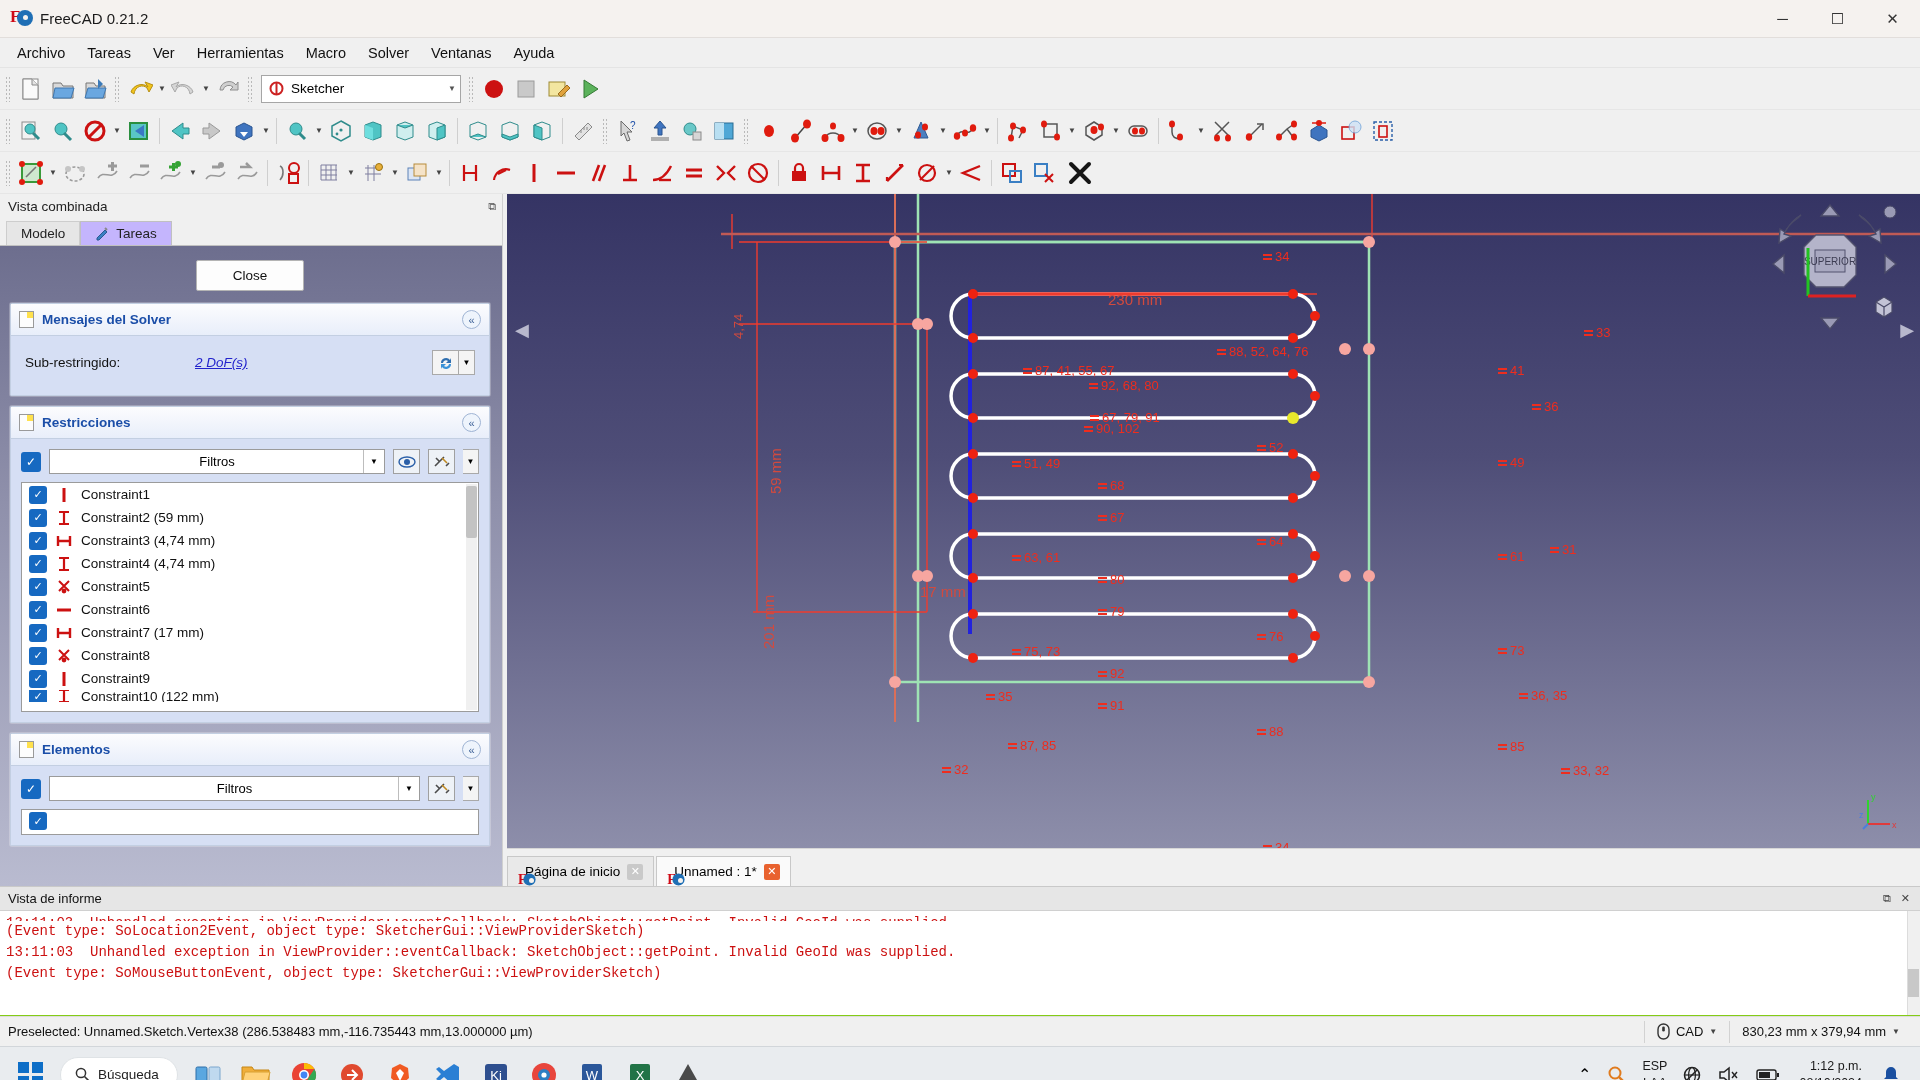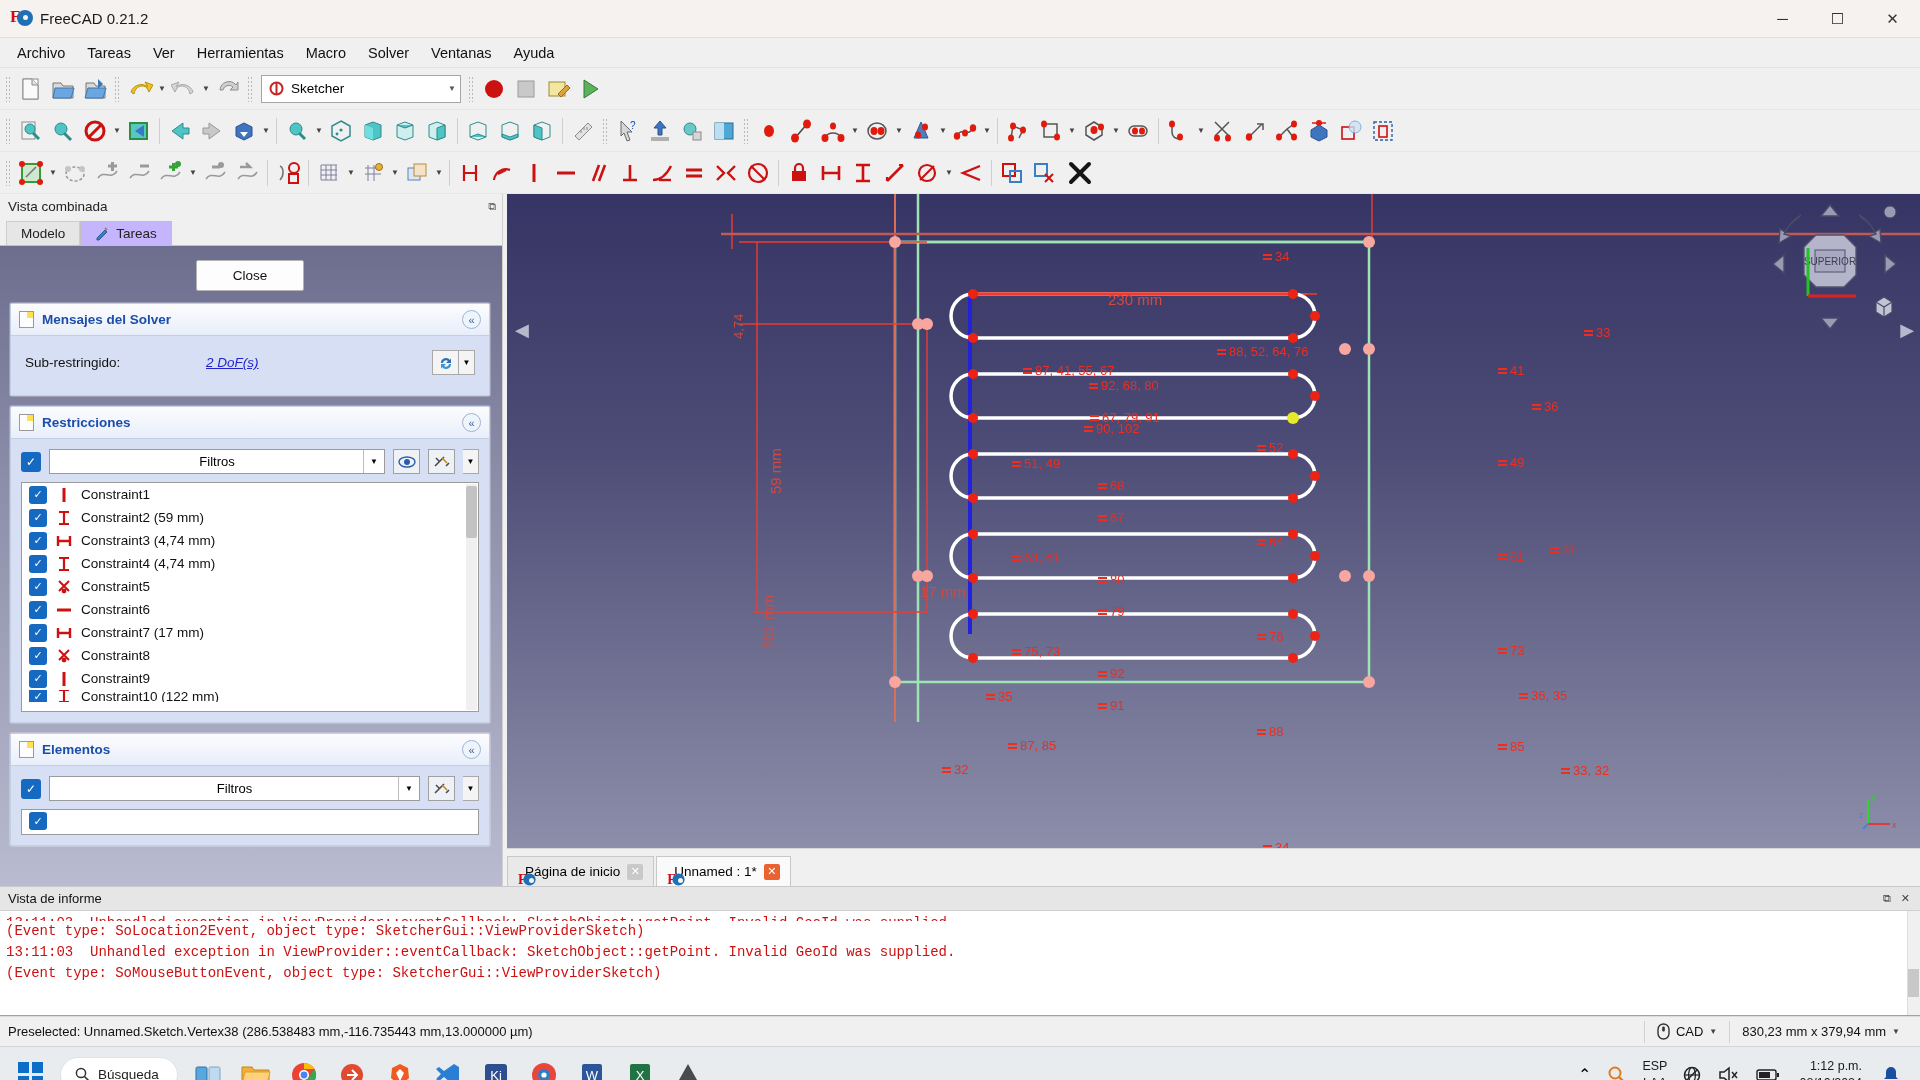--- a/index.html
+++ b/index.html
@@ -127,21 +127,21 @@
     border:1px solid #9a9a9a; position:relative; flex:none; }
   .group-head .note-icon::after{content:'';position:absolute;right:0;top:0;width:6px;height:6px;background:#ffe14d;}
   .group-head .gt { font-size:13.5px; font-weight:bold; color:#1b4ea8; }
   .group-head .collapse {
     margin-left:auto; width:19px; height:19px; border-radius:50%;
     border:1px solid #9fb4d4; background:#eef4fc; color:#3b5f96;
     display:flex; align-items:center; justify-content:center; font-size:11px;
   }
   .group-body { background:#d6dff4; border:1px solid #c3cfe2; padding:10px; }
 
-  .solver-row { display:flex; align-items:center; gap:21px; padding: 4px 4px 10px; }
+  .solver-row { display:flex; align-items:center; gap:10px; padding: 4px 4px 10px; }
   .solver-row .lbl { font-size:13.5px; color:#111; width:160px; }
   .solver-row .dof { font-size:13.5px; color:#2323cc; text-decoration:underline;font-style:italic; }
   .solver-row .refresh-wrap { margin-left:auto; display:flex; align-items:center; }
   .mini-btn { width:27px; height:25px; background:#f4f4f4; border:1px solid #a9a9a9;
      display:flex;align-items:center;justify-content:center; }
   .mini-caret { width:16px; height:25px; background:#f4f4f4; border:1px solid #a9a9a9;
      border-left:none; display:flex;align-items:center;justify-content:center; font-size:8px;}
 
   .filter-row { display:flex; align-items:center; gap:8px; margin-bottom:8px; }
   .cbx { width:20px;height:20px;background:#1669c1;border-radius:3px;display:flex;

